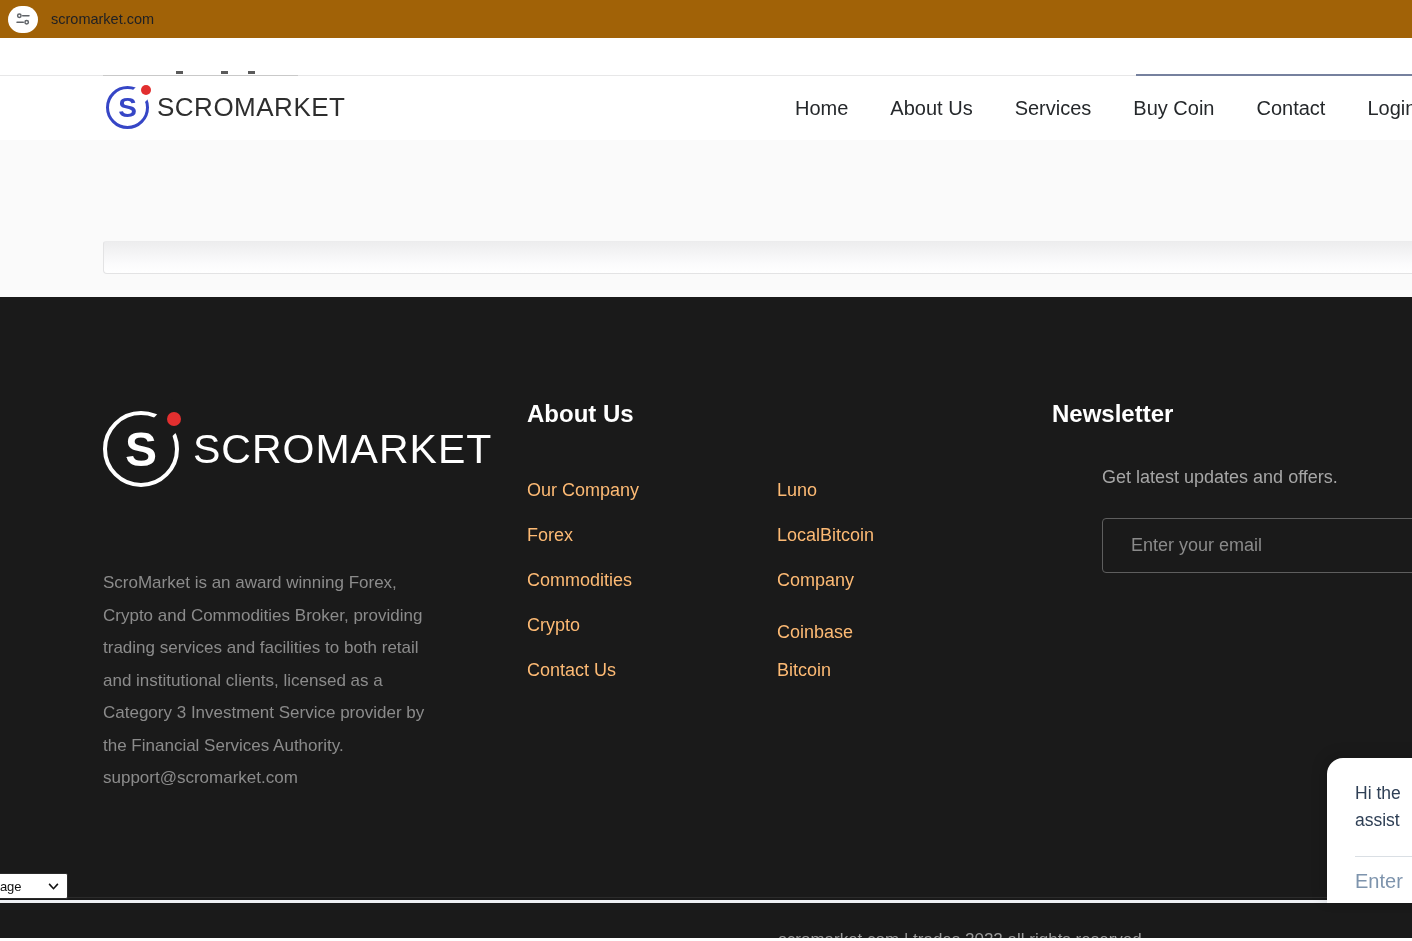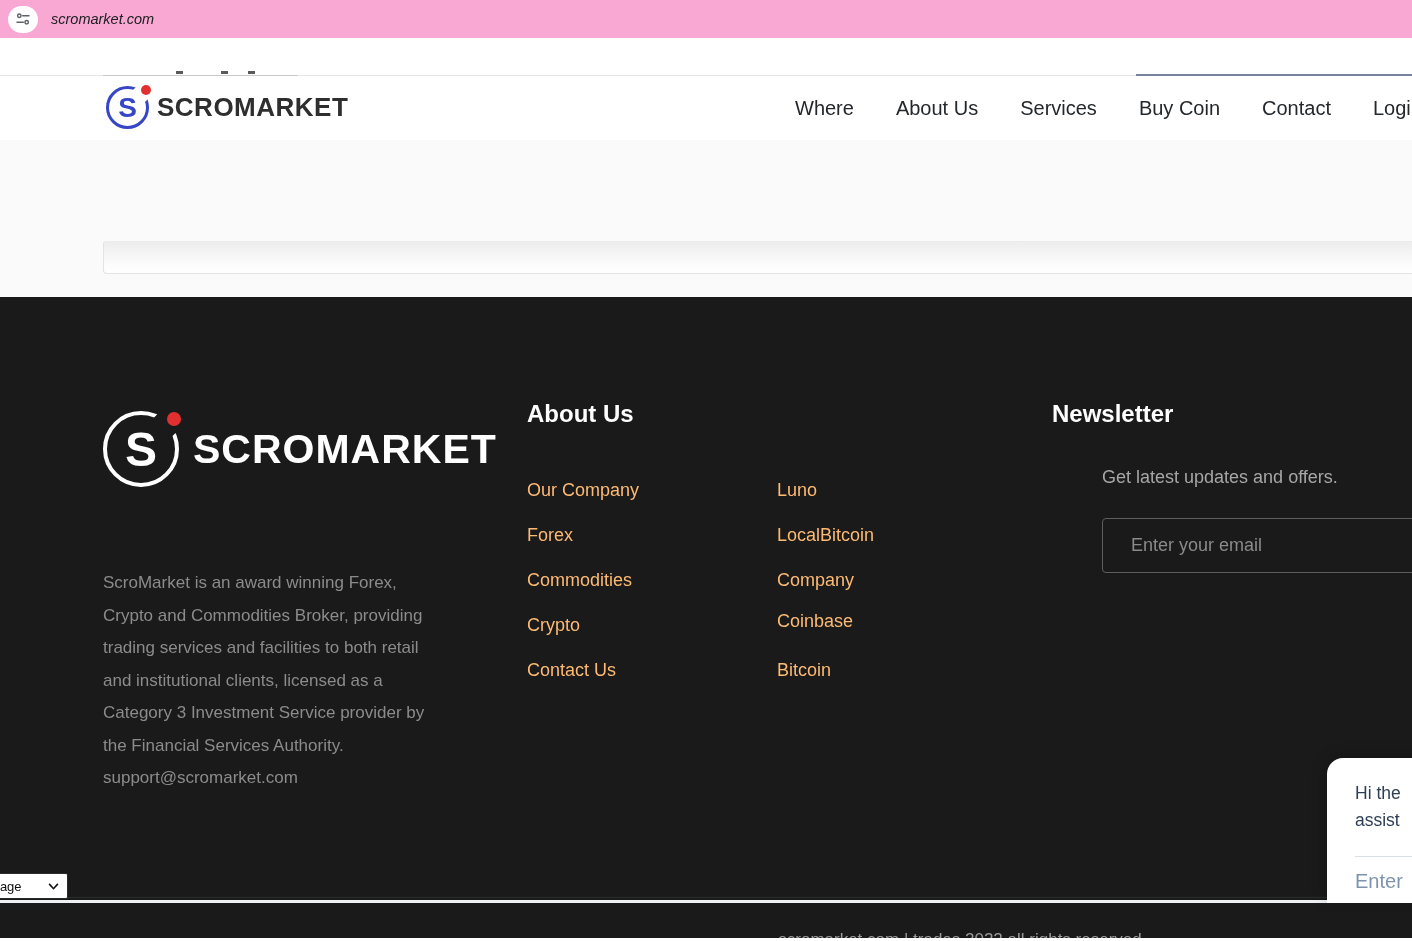--- a/index.html
+++ b/index.html
@@ -5,42 +5,42 @@
   * { margin:0; padding:0; box-sizing:border-box; }
   html,body { width:1412px; height:941px; }
   body {
     position:relative; overflow:hidden;
     font-family:"Liberation Sans", sans-serif;
     background:#ffffff;
   }
   
   .urlbar {
     position:absolute; left:0; top:0; width:1412px; height:38px;
-    background:#f9a8d4; display:flex; align-items:center; z-index:60;font-style:italic;
+    background:#a16207; display:flex; align-items:center; z-index:60;
   }
   .url-pill {
     width:30px; height:27px; margin-left:8px; background:#ffffff;
     border-radius:14px; display:flex; align-items:center; justify-content:center;
   }
   .url-text { margin-left:13px; font-size:14.5px; color:#202124; }
   
   .page { position:absolute; left:0; top:38px; width:1920px; height:903px; background:#ffffff; }
   .cut-dash { position:absolute; top:33px; width:7px; height:3px; background:#5a5a5a; }
   .hairline { position:absolute; top:37px; left:0; width:1920px; height:1px; background:#e7e7e8; z-index:6; }
   .hairline-dark { position:absolute; top:37px; left:103px; width:195px; height:1px; background:#c9c9c9; z-index:7; }
   .slate-line { position:absolute; top:36px; left:1136px; width:784px; height:2px; background:#76819e; z-index:8; }
   
   .site-header { position:absolute; left:0; top:38px; width:1920px; height:64px; background:#ffffff; z-index:5; }
   .logo { position:absolute; display:flex; align-items:center; }
   .logo-mark { position:relative; flex:0 0 auto; }
   .logo-ring { position:absolute; inset:0; border-radius:50%; }
   .logo-ring::after { content:""; position:absolute; top:-7px; right:-7px; width:17px; height:17px; transform:rotate(45deg); }
   .logo-s { position:absolute; inset:0; display:flex; align-items:center; justify-content:center; font-weight:800; }
   .logo-dot { position:absolute; border-radius:50%; background:#e22f2f; }
-  .logo-text { font-weight:700; letter-spacing:0.5px; white-space:nowrap; }
+  .logo-text { font-weight:400; letter-spacing:0.5px; white-space:nowrap; }
 
   .hdr-logo { left:106px; top:10px; }
   .hdr-logo .logo-mark { width:43px; height:43px; }
   .hdr-logo .logo-ring { border:3px solid #3646c6; }
   .hdr-logo .logo-ring::after { background:#ffffff; }
   .hdr-logo .logo-s { font-size:28px; color:#3646c6; }
   .hdr-logo .logo-dot { width:10px; height:10px; top:-1px; right:-2px; }
   .hdr-logo .logo-text { font-size:26px; color:#2e2e2e; margin-left:8px; }
 
   .nav { position:absolute; left:795px; top:0; height:64px; display:flex; align-items:center; gap:42px; }
@@ -127,21 +127,21 @@
   <div class="site-header">
     <div class="logo hdr-logo">
       <div class="logo-mark">
         <span class="logo-ring"></span>
         <span class="logo-s">S</span>
         <span class="logo-dot"></span>
       </div>
       <span class="logo-text">SCROMARKET</span>
     </div>
     <nav class="nav">
-      <span class="nav-item">Where</span>
+      <span class="nav-item">Home</span>
       <span class="nav-item">About Us</span>
       <span class="nav-item">Services</span>
       <span class="nav-item">Buy Coin</span>
       <span class="nav-item">Contact</span>
       <span class="nav-item">Login</span>
     </nav>
   </div>
 
   <div class="hairline"></div>
   <div class="hairline-dark"></div>
@@ -167,21 +167,21 @@
     <div class="ftr-col-title col-about" style="top:103px">About Us</div>
     <span class="ftr-link col-about" style="top:183px">Our Company</span>
     <span class="ftr-link col-about" style="top:228px">Forex</span>
     <span class="ftr-link col-about" style="top:273px">Commodities</span>
     <span class="ftr-link col-about" style="top:318px">Crypto</span>
     <span class="ftr-link col-about" style="top:363px">Contact Us</span>
 
     <span class="ftr-link col-buy" style="top:183px">Luno</span>
     <span class="ftr-link col-buy" style="top:228px">LocalBitcoin</span>
     <span class="ftr-link col-buy" style="top:273px">Company</span>
-    <span class="ftr-link col-buy" style="top:314px">Coinbase</span>
+    <span class="ftr-link col-buy" style="top:325px">Coinbase</span>
     <span class="ftr-link col-buy" style="top:363px">Bitcoin</span>
 
     <div class="ftr-col-title col-news" style="top:103px">Newsletter</div>
     <div class="ftr-sub">Get latest updates and offers.</div>
     <input class="news-input" type="text" placeholder="Enter your email" style="">
 
     <div class="ftr-seam"></div>
     <div class="ftr-copy">scromarket.com | trades 2022 all rights reserved</div>
   </div>
 </div>

